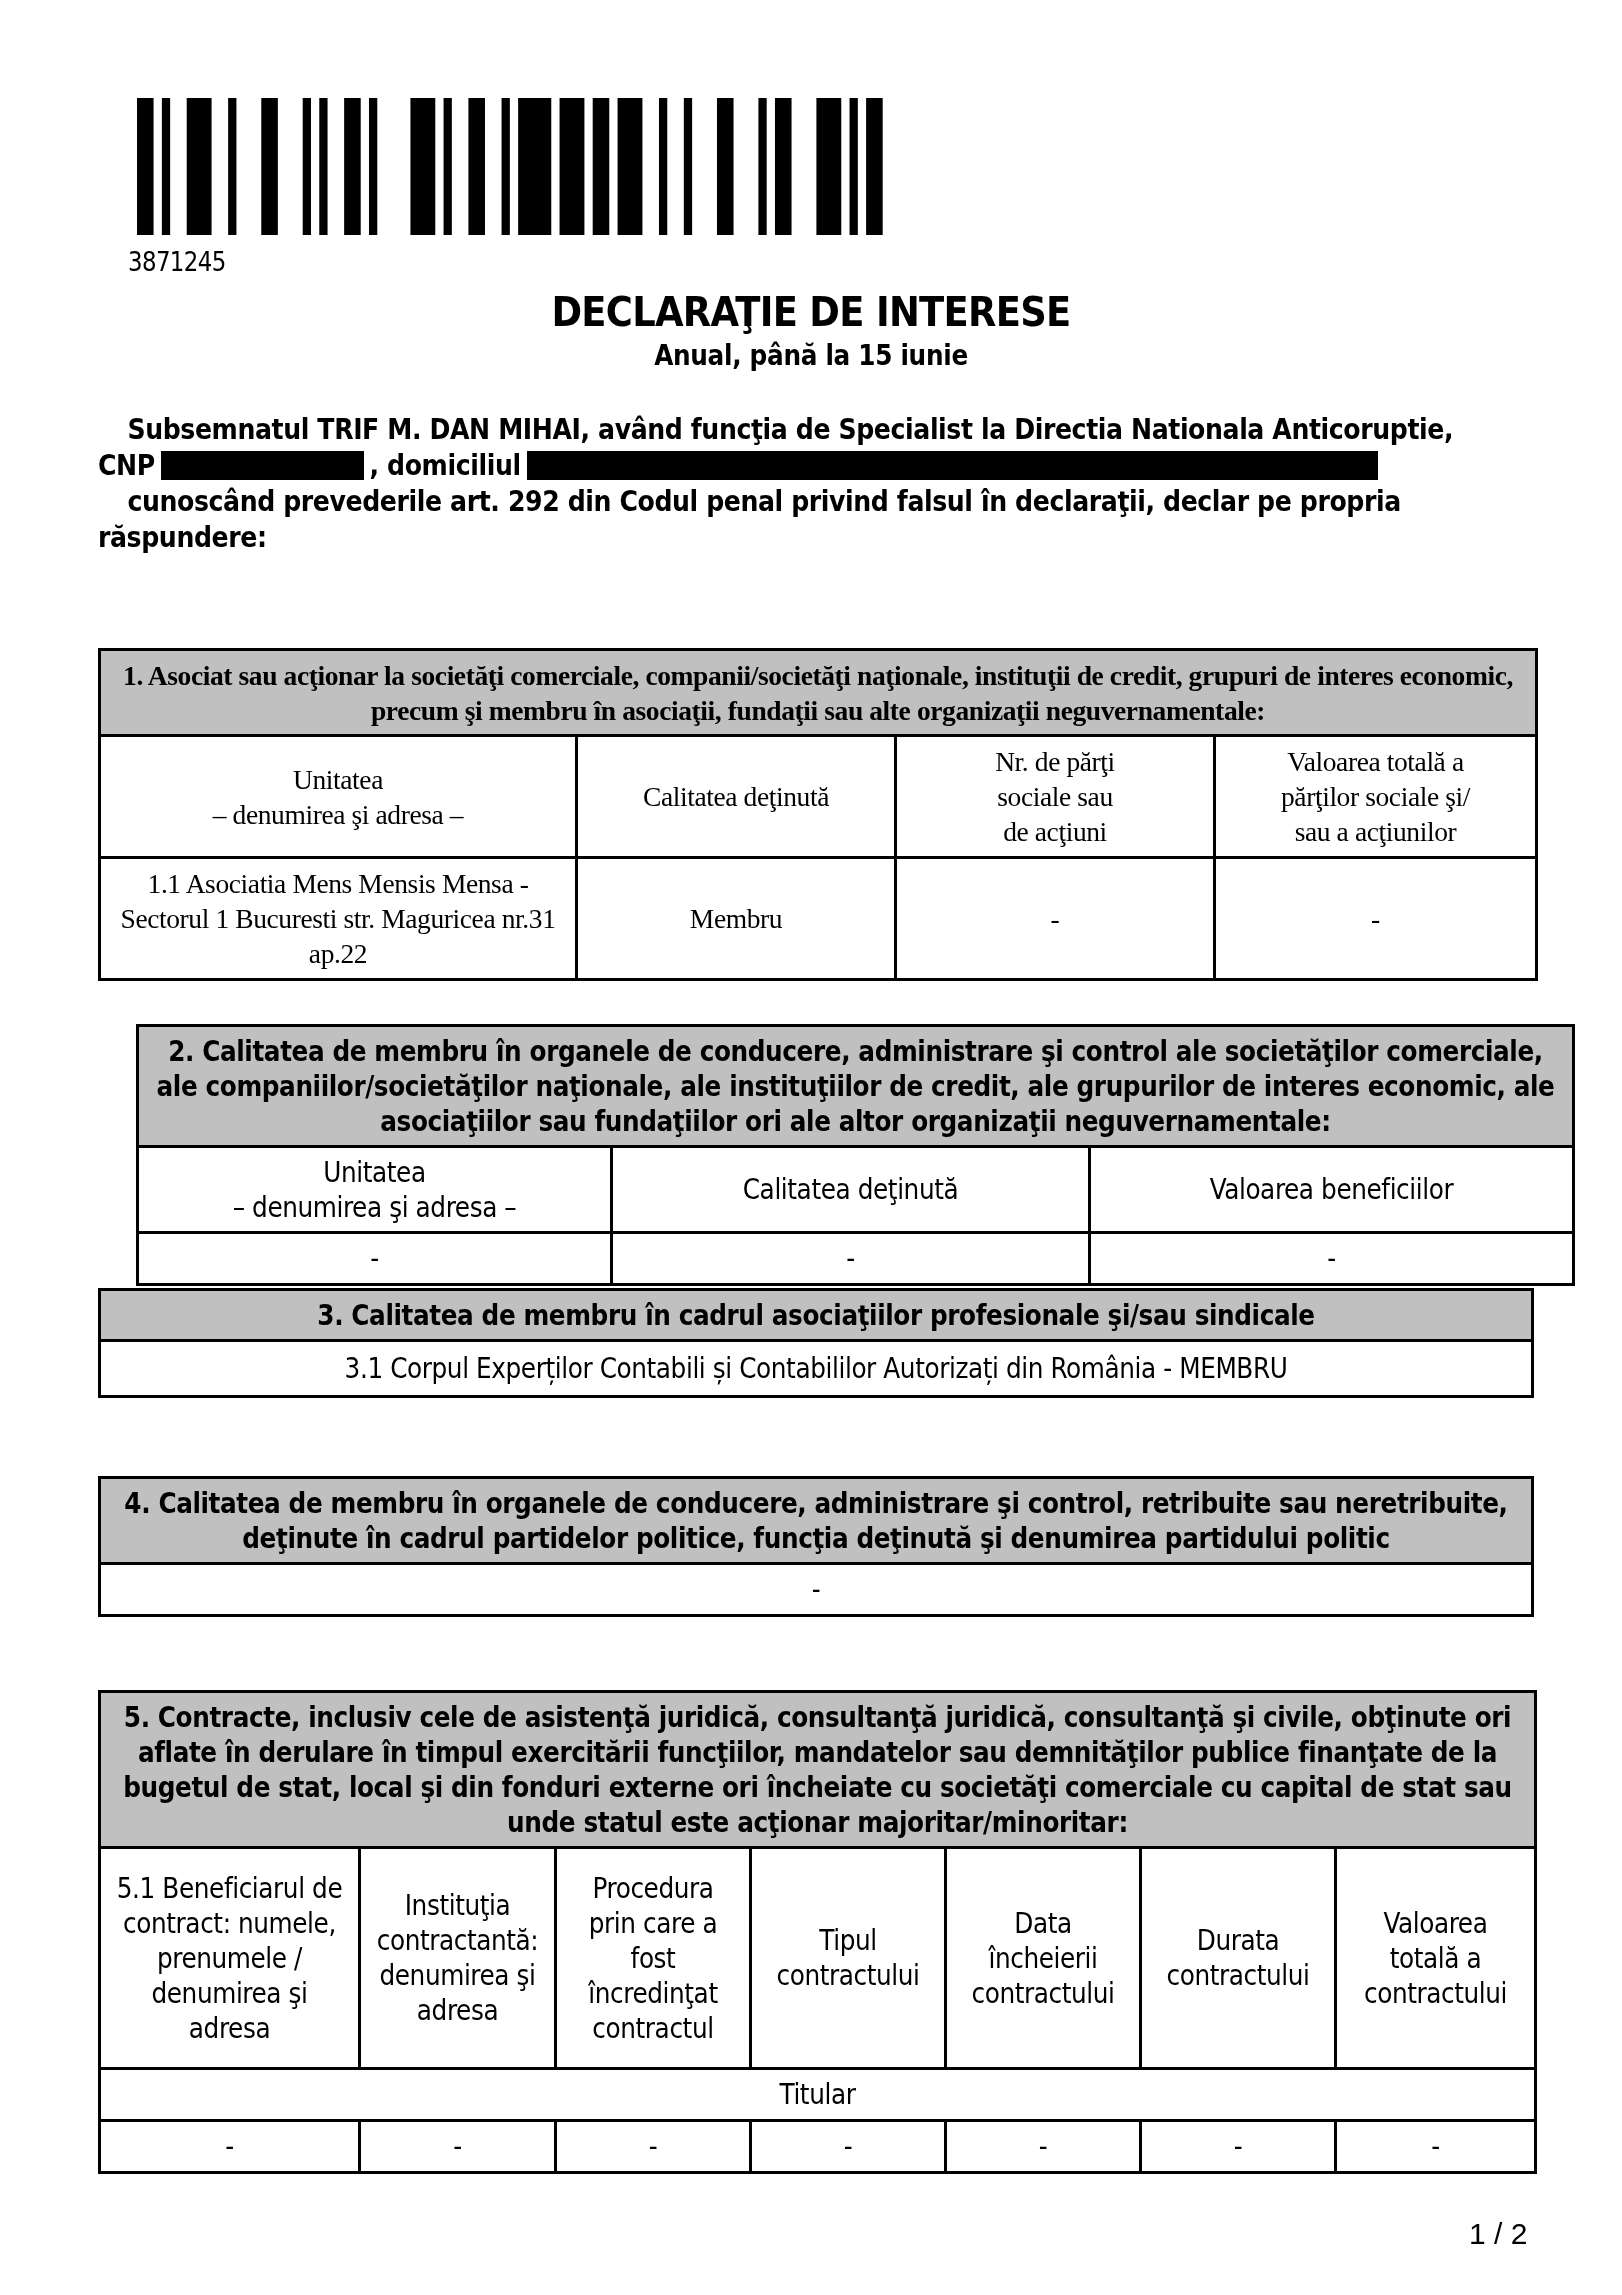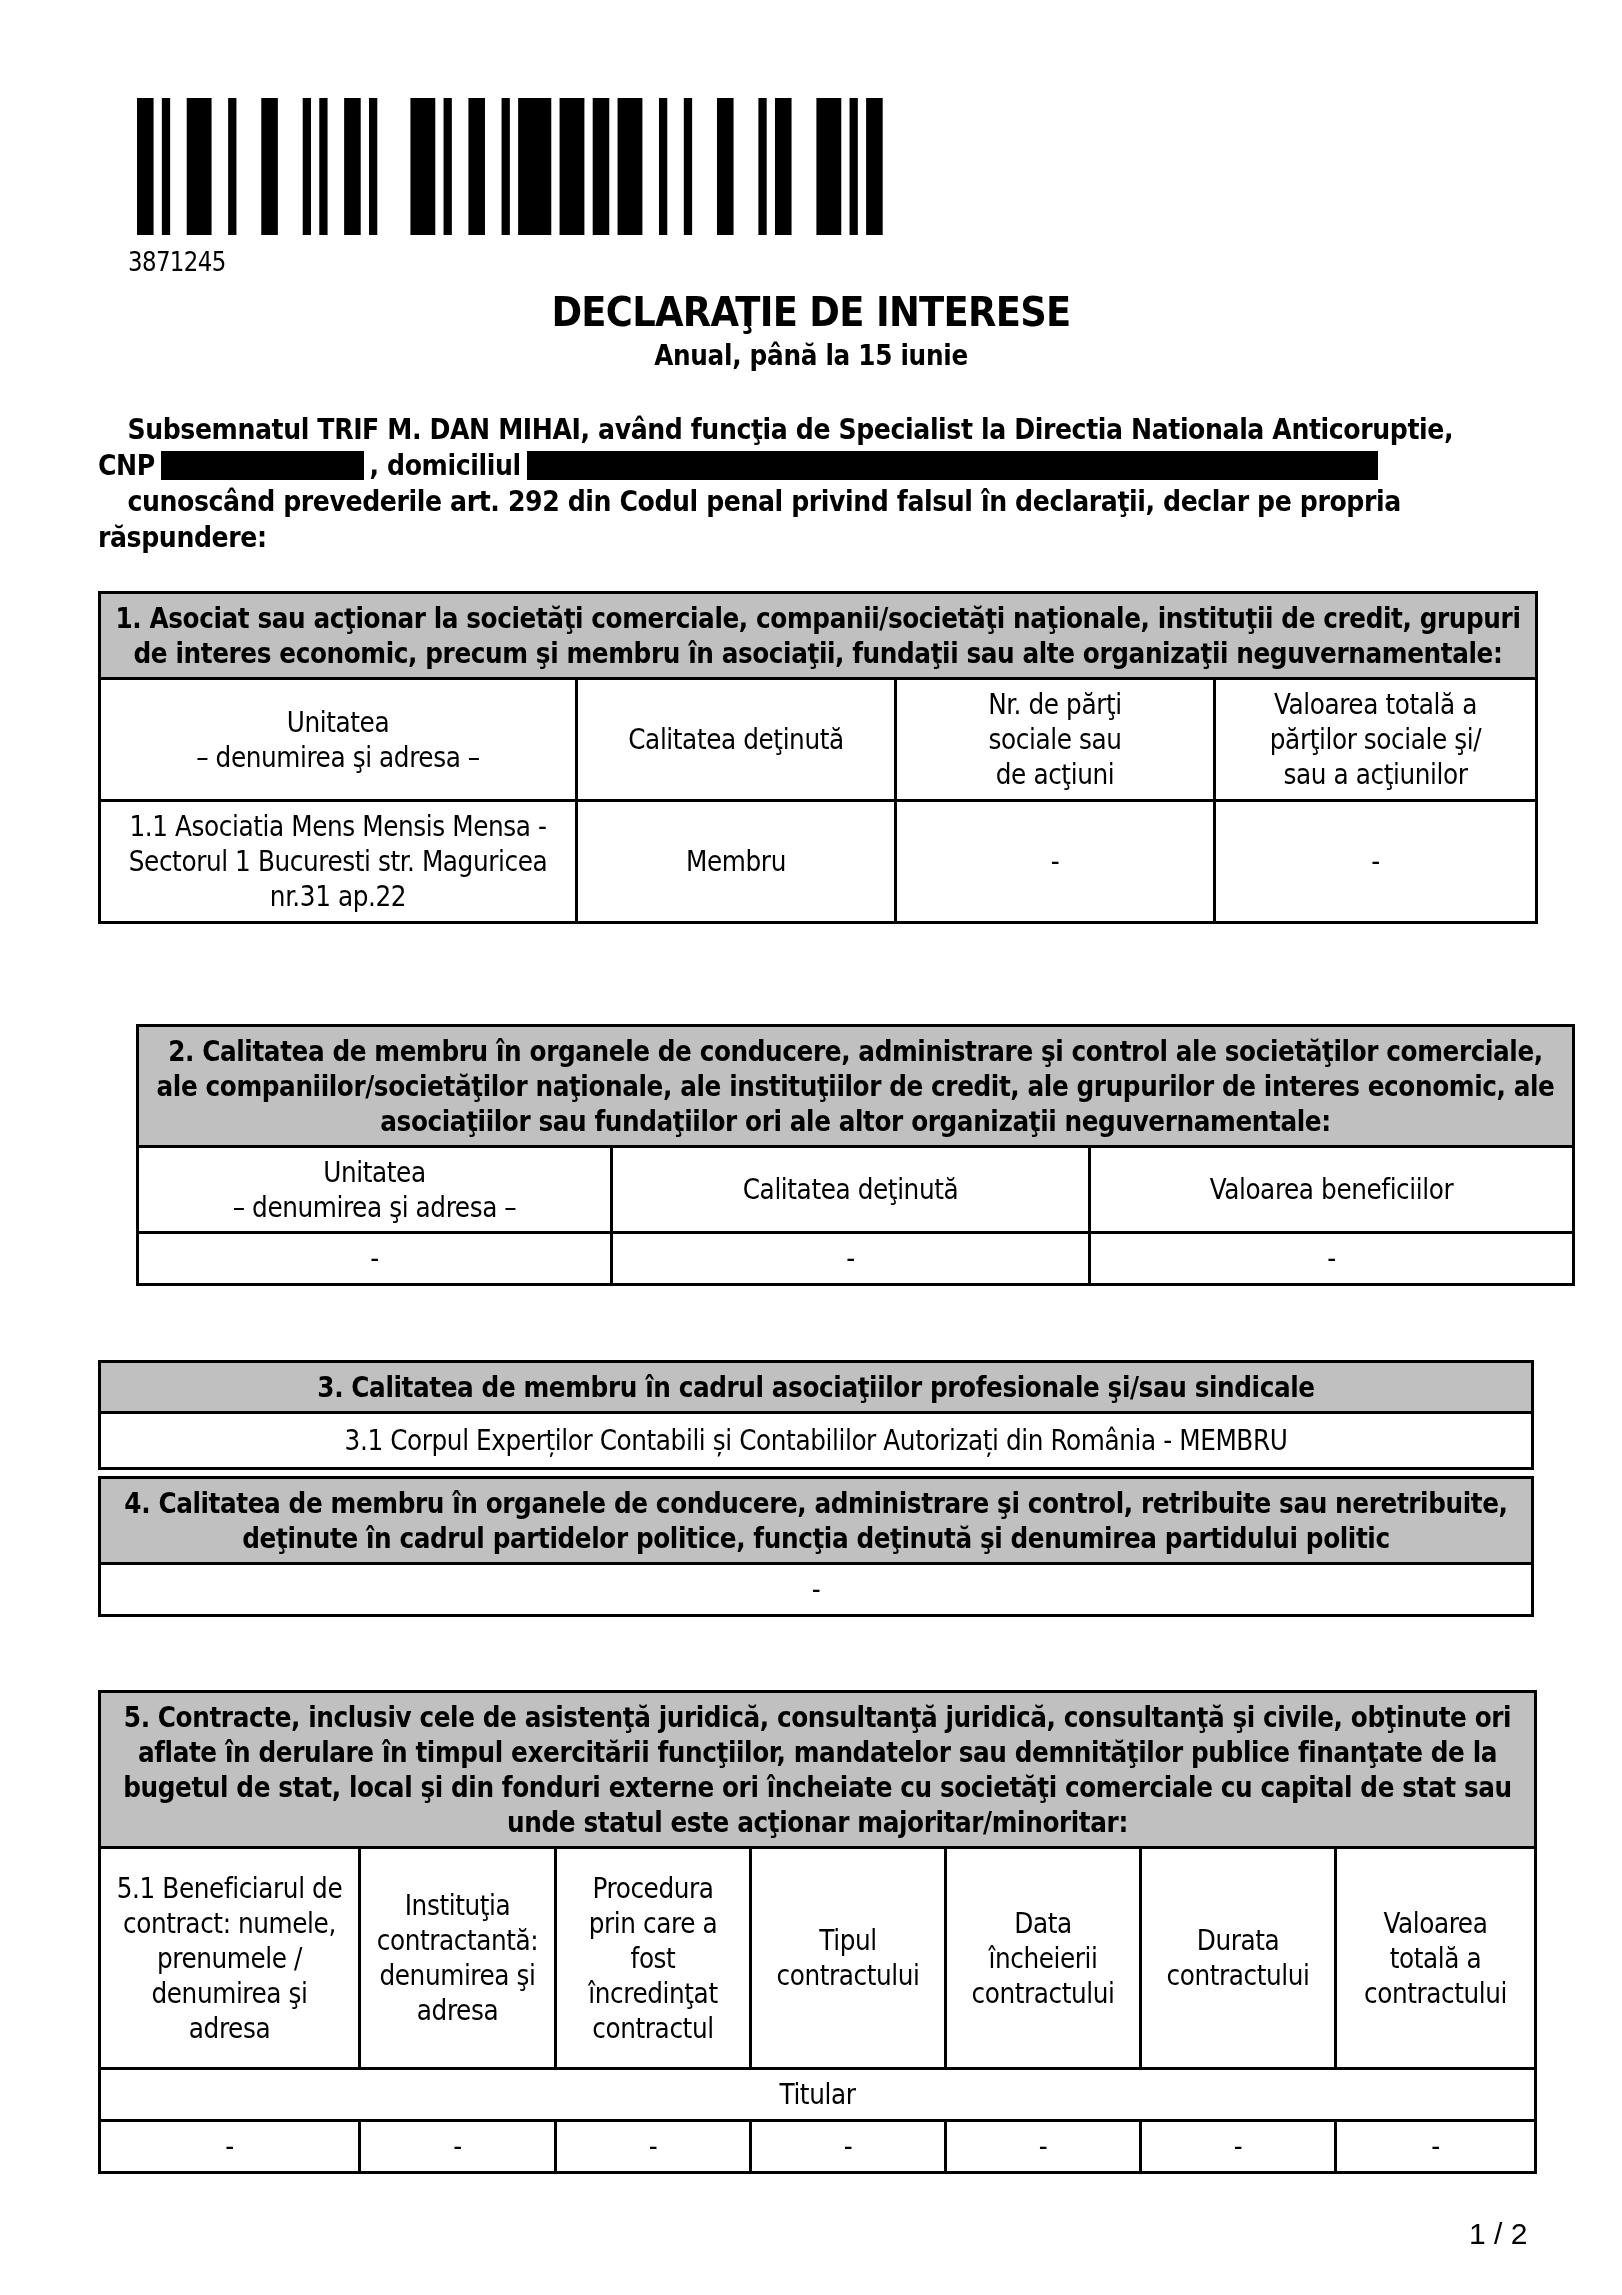--- a/index.html
+++ b/index.html
@@ -17,23 +17,23 @@
   .intro .indent { display:inline-block; width:29.4px; }
   .redact { display:inline-block; background:#000; height:29px; vertical-align:-5.2px; }
   .redact.cnp { width:203px; margin:0 5.2px 0 6.5px; }
   .redact.addr { width:851px; margin-left:6.5px; }
 
   table.sec { position:absolute; left:98px; width:1436px; border-collapse:collapse; table-layout:fixed; }
   table.sec td { border:3.3px solid #000; padding:5.2px 9.2px; font-size:27.5px; line-height:35px; letter-spacing:-0.4px; vertical-align:middle; }
   table.sec td.head { background:#c0c0c0; font-weight:bold; text-align:center; padding:6.5px 13px; }
   table.sec td.colh { text-align:center; }
   table.sec td.left { text-align:center; }
-  .t1 { top:591px; }
+  .t1 { top:648px;font-family:Liberation Serif, serif; }
   .t2 { top:1024px;margin-left:38px; }
-  .t3 { top:1360px; }
+  .t3 { top:1288px; }
   .t4 { top:1476px; }
   .t5 { top:1690px; }
 
   .pagenum { position:absolute; left:1469px; top:2217px; font-family:"Liberation Sans",sans-serif; font-size:30px; }
 </style>
 </head>
 <body>
 
 <div class="page">
 

